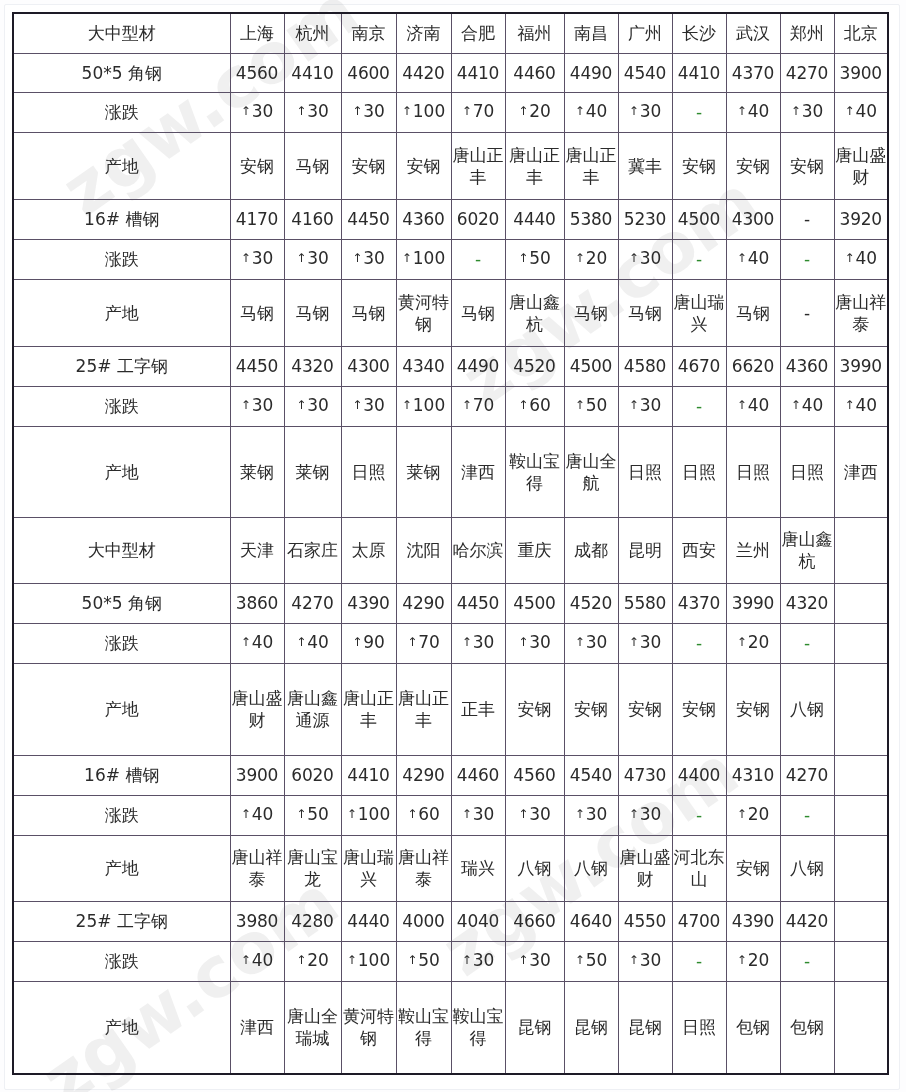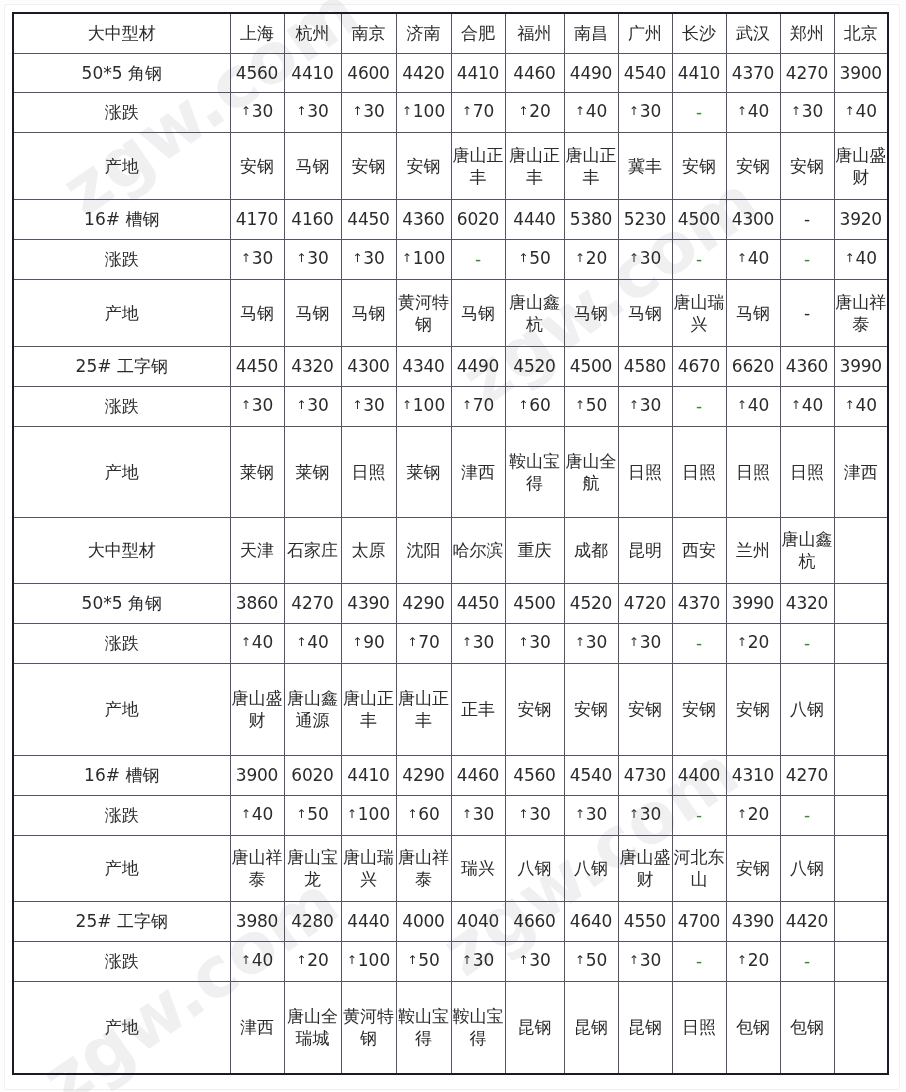--- a/index.html
+++ b/index.html
@@ -217,21 +217,21 @@
       </tr>
       <tr style="height:40px">
         <td class="product">50*5 角钢</td>
         <td class="price">3860</td>
         <td class="price">4270</td>
         <td class="price">4390</td>
         <td class="price">4290</td>
         <td class="price">4450</td>
         <td class="price">4500</td>
         <td class="price">4520</td>
-        <td class="price">4720</td>
+        <td class="price">5580</td>
         <td class="price">4370</td>
         <td class="price">3990</td>
         <td class="price">4320</td>
         <td class="price"></td>
       </tr>
       <tr style="height:40px">
         <td class="rowlabel">涨跌</td>
         <td class="chg"><span class="arrow">↑</span><span>40</span></td>
         <td class="chg"><span class="arrow">↑</span><span>40</span></td>
         <td class="chg"><span class="arrow">↑</span><span>90</span></td>

